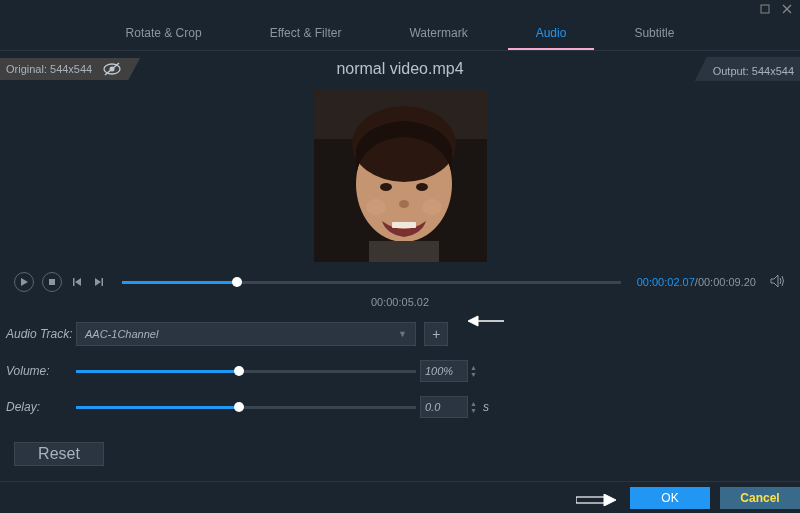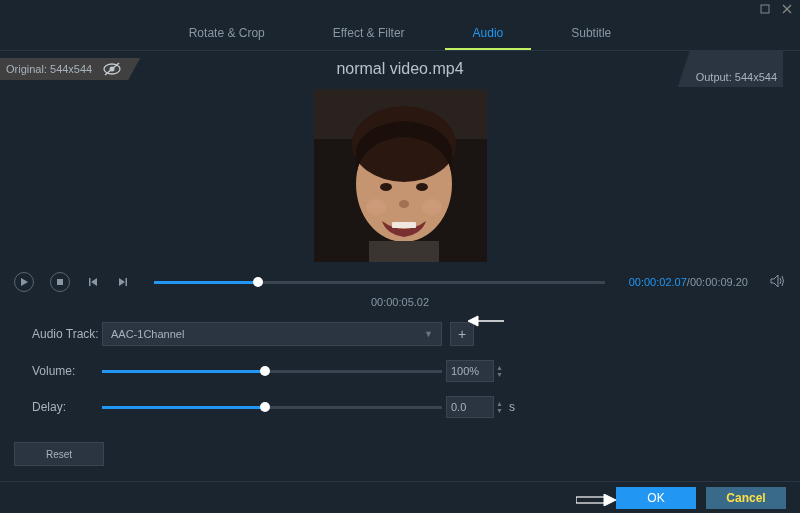--- a/index.html
+++ b/index.html
@@ -4,67 +4,67 @@
 <style>
   * { box-sizing: border-box; margin: 0; padding: 0; font-family: Arial, sans-serif; }
   body { width: 800px; height: 513px; background: #1a252f; color: #a8b2bc; font-size: 12px; overflow: hidden; position: relative; }
   
   .titlebar { height: 10px; position: relative; }
   .win-controls { position: absolute; right: 8px; top: 3px; display: flex; gap: 12px; }
   .win-controls span { color: #888; font-size: 12px; cursor: pointer; }
   
   .tabs { display: flex; justify-content: center; gap: 12px; margin-top: 8px; border-bottom: 1px solid #2a3541; }
   .tab { padding: 8px 28px; color: #8a96a3; cursor: pointer; font-size: 12px; }
-  .tab.active { color: #2196f3; border-bottom: 2px solid #bef264; }
+  .tab.active { color: #2196f3; border-bottom: 2px solid #f9a8d4; }
   
   .info-bar { display: flex; align-items: center; height: 28px; position: relative; margin-top: 4px; }
   .info-left { background: #404040; padding: 4px 18px 4px 6px; font-size: 11px; clip-path: polygon(0 0, 100% 0, calc(100% - 12px) 100%, 0 100%); display: flex; align-items: center; gap: 10px; }
   .eye-icon { display: inline-flex; }
   .info-center { position: absolute; left: 50%; transform: translateX(-50%); font-size: 16px; color: #b8c2cc; }
-  .info-right { position: absolute; right: 17px; background: #2a3541; padding: 20px 6px 4px 18px; font-size: 11px; clip-path: polygon(12px 0, 100% 0, 100% 100%, 0 100%); }
+  .info-right { position: absolute; right: 0; background: #2a3541; padding: 8px 6px 4px 18px; font-size: 11px; clip-path: polygon(12px 0, 100% 0, 100% 100%, 0 100%); }
   
   .preview-area { display: flex; justify-content: center; padding: 6px 0 4px; }
   .preview-frame { width: 173px; height: 173px; background: #2a2020; position: relative; overflow: hidden; }
   
-  .controls-row { display: flex; align-items: center; gap: 16px; padding: 6px 14px 2px; }
+  .controls-row { display: flex; align-items: center; gap: 8px; padding: 6px 14px 2px; }
   .ctrl-icon { width: 20px; height: 20px; border: 1px solid #5a6572; border-radius: 50%; display: flex; align-items: center; justify-content: center; cursor: pointer; }
   .ctrl-icon svg { width: 10px; height: 10px; }
   .ctrl-small { width: 14px; height: 14px; display: flex; align-items: center; justify-content: center; cursor: pointer; }
   
   .timeline { flex: 1; height: 3px; background: #3a4551; position: relative; margin: 0 8px; }
   .timeline-fill { position: absolute; left: 0; top: 0; height: 100%; background: #2196f3; width: 23%; }
   .timeline-thumb { position: absolute; left: 23%; top: 50%; transform: translate(-50%, -50%); width: 10px; height: 10px; border-radius: 50%; background: #fff; }
   
   .time-display { font-size: 11px; white-space: nowrap; }
   .time-cur { color: #2196f3; }
   .time-total { color: #8a96a3; }
   .vol-icon { margin-left: 6px; cursor: pointer; }
   
   .center-time { text-align: center; font-size: 11px; color: #8a96a3; padding: 2px 0 8px; }
   
-  .settings { padding: 6px 32px; }
+  .settings { padding: 6px 6px; font-style: italic; }
   .row { display: flex; align-items: center; margin-bottom: 14px; }
   .row-label { width: 70px; font-size: 12px; color: #a8b2bc; }
   
   .dropdown { flex: 0 0 340px; background: #2a3541; border: 1px solid #3a4551; height: 24px; display: flex; align-items: center; padding: 0 8px; justify-content: space-between; cursor: pointer; font-size: 11px; }
   .dropdown-arrow { font-size: 9px; color: #6a7581; }
   .add-btn { width: 24px; height: 24px; background: #2a3541; border: 1px solid #3a4551; margin-left: 8px; display: flex; align-items: center; justify-content: center; cursor: pointer; font-size: 14px; }
   
   .slider { width: 340px; height: 3px; background: #3a4551; position: relative; }
   .slider-fill { position: absolute; left: 0; top: 0; height: 100%; background: #2196f3; width: 48%; }
   .slider-thumb { position: absolute; left: 48%; top: 50%; transform: translate(-50%, -50%); width: 10px; height: 10px; border-radius: 50%; background: #fff; cursor: pointer; }
   
   .value-box { width: 48px; height: 22px; background: #2a3541; border: 1px solid #3a4551; display: flex; align-items: center; padding: 0 4px; font-size: 11px; margin-left: 4px; }
   .spinner { display: flex; flex-direction: column; margin-left: 2px; }
   .spinner span { font-size: 7px; line-height: 7px; color: #6a7581; cursor: pointer; }
   .unit { margin-left: 6px; font-size: 12px; }
   
-  .reset-btn { width: 90px; height: 24px; background: #2a3541; border: 1px solid #3a4551; color: #a8b2bc; font-size: 10px; cursor: pointer; margin-left: 14px; margin-top: 4px; }
-  
-  .footer { position: absolute; bottom: 0; left: 0; right: 0; height: 32px; border-top: 1px solid #2a3541; display: flex; justify-content: flex-end; align-items: center; gap: 10px; padding-right: 14px; }
+  .reset-btn { width: 90px; height: 24px; background: #2a3541; border: 1px solid #3a4551; color: #a8b2bc; font-size: 16px; cursor: pointer; margin-left: 14px; margin-top: 4px; }
+  
+  .footer { position: absolute; bottom: 0; left: 0; right: 0; height: 32px; border-top: 1px solid #2a3541; display: flex; justify-content: flex-end; align-items: center; gap: 10px; }
   .btn { width: 80px; height: 22px; border: none; font-size: 12px; cursor: pointer; }
   .btn-primary { background: #2196f3; color: #fff; }
   .btn-secondary { background: #3a6a8a; color: #fde047; font-weight: bold; }
   
   .arrow-annot { position: absolute; }
   .arrow-annot svg { stroke: #fff; fill: #fff; }
 </style>
 </head>
 <body>
 
@@ -82,20 +82,21 @@
           <line x1="1" y1="1" x2="9" y2="9" stroke="#888" stroke-width="1.2"></line>
           <line x1="9" y1="1" x2="1" y2="9" stroke="#888" stroke-width="1.2"></line>
         </svg>
     </span>
   </div>
 </div>
 
 <div class="tabs">
   <div class="tab">Rotate &amp; Crop</div>
   <div class="tab">Effect &amp; Filter</div>
+  <div class="tab">Watermark</div>
   <div class="tab active">Audio</div>
   <div class="tab">Subtitle</div>
 </div>
 
 <div class="info-bar">
   <div class="info-left">
     <span>Original: 544x544</span>
     <span class="eye-icon">
       <svg width="20" height="14" viewBox="0 0 20 14">
           <ellipse cx="10" cy="7" rx="8" ry="5" fill="none" stroke="#c0c8d0" stroke-width="1.3"></ellipse>

